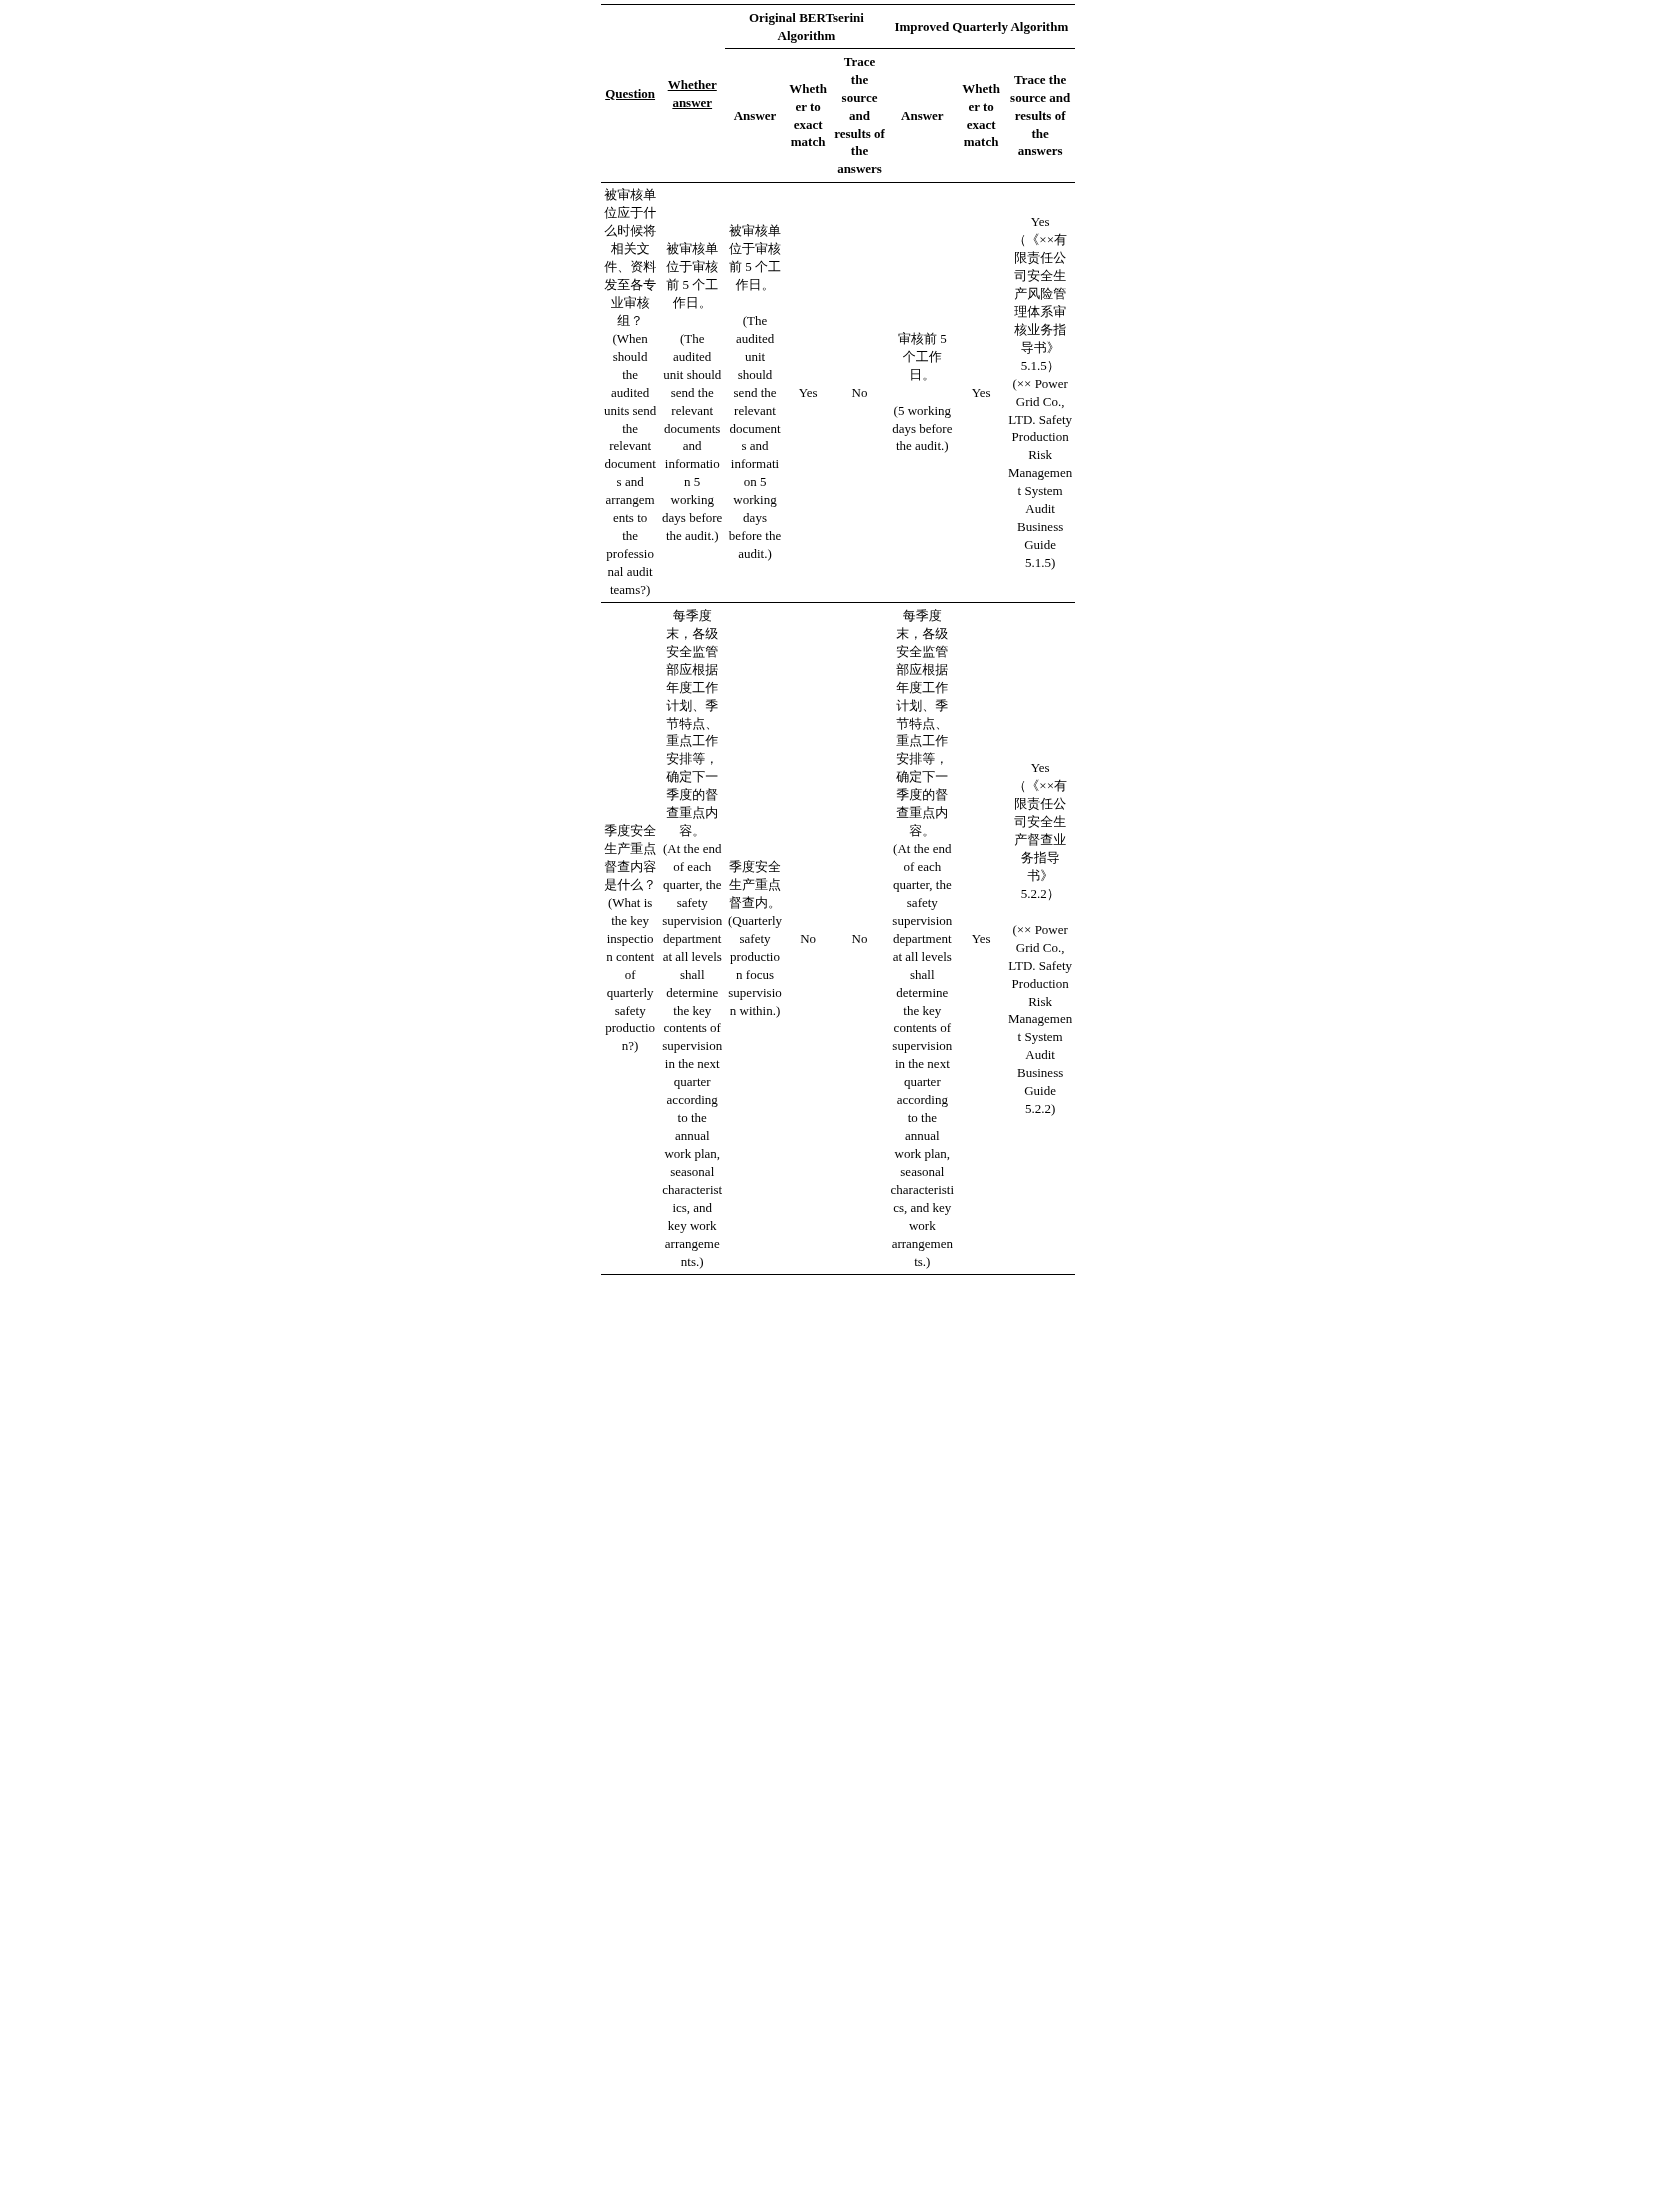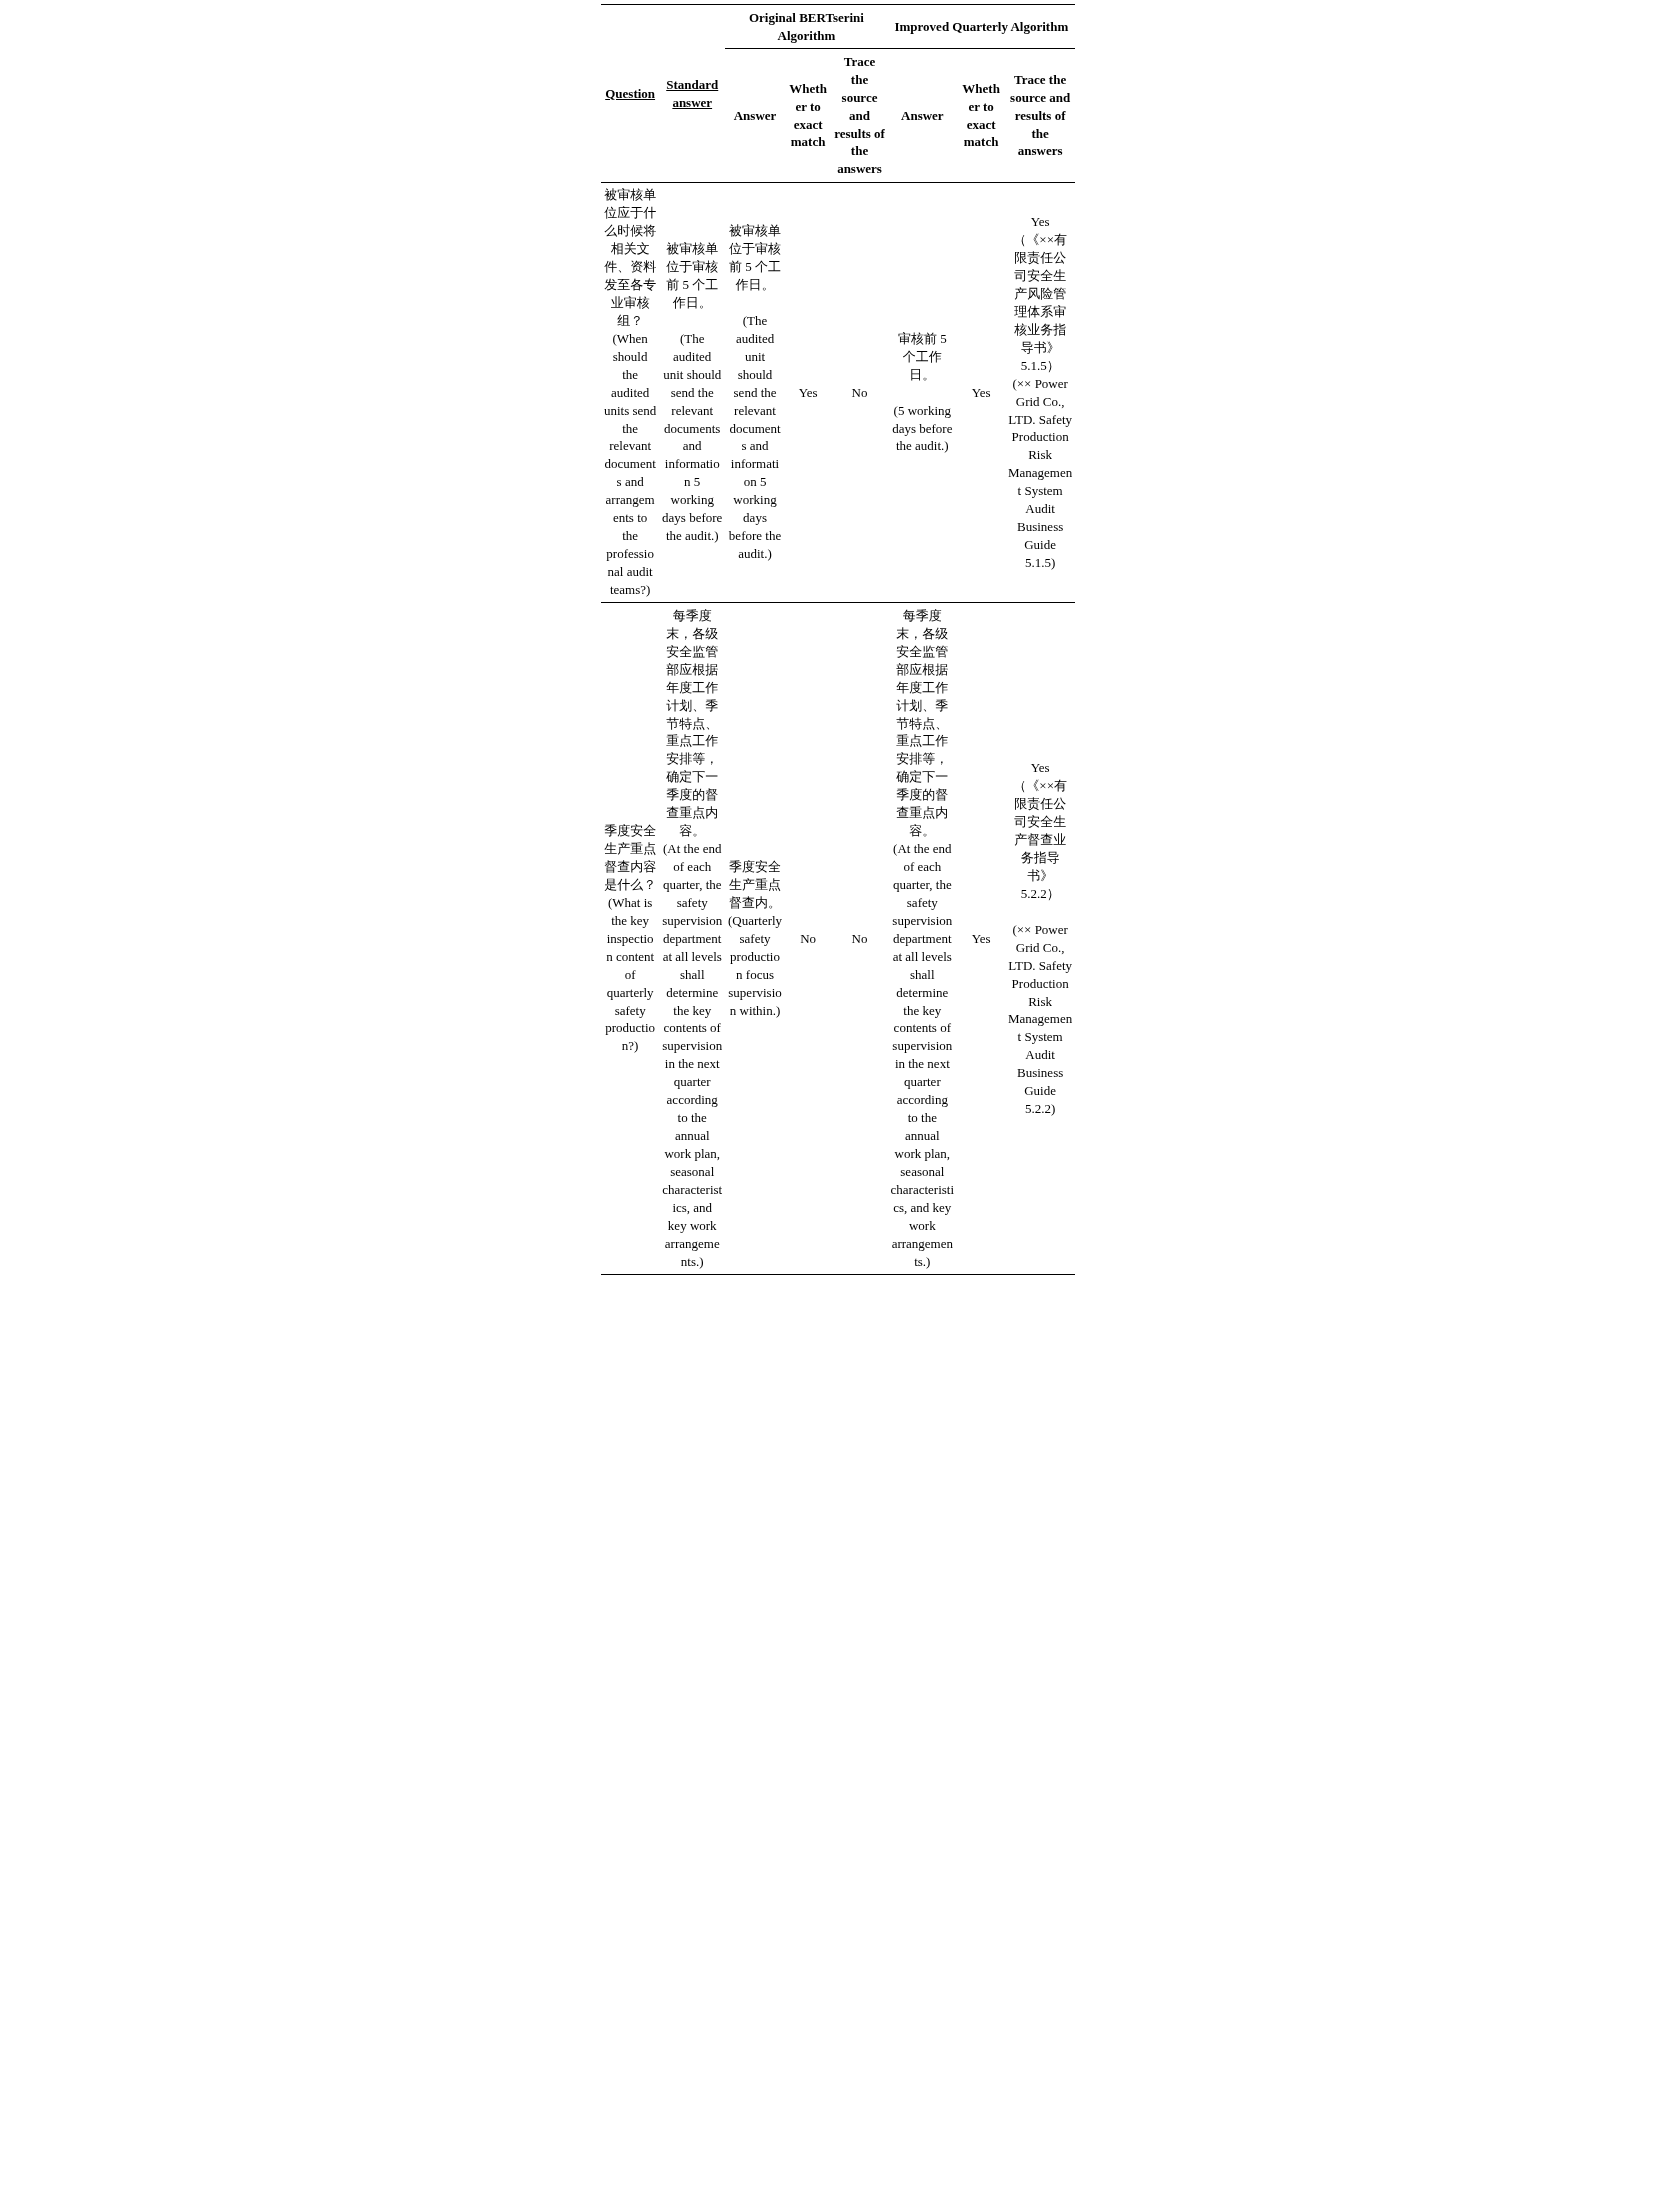--- a/index.html
+++ b/index.html
@@ -51,21 +51,21 @@
       <col style="width:12.6%">
       <col style="width:9.8%">
       <col style="width:11.9%">
       <col style="width:14.6%">
       <col style="width:10.2%">
       <col style="width:14.7%">
     </colgroup>
     <thead>
       <tr class="group-row">
         <th class="span-rows" rowspan="2">Question</th>
-        <th class="span-rows" rowspan="2">Standard answer</th>
+        <th class="span-rows" rowspan="2">Whether answer</th>
         <th class="group-header" colspan="3">Original BERTserini Algorithm</th>
         <th class="group-header" colspan="3">Improved Quarterly Algorithm</th>
       </tr>
       <tr class="sub-header-row">
         <th>Answer</th>
         <th>Whether to exact match</th>
         <th>Trace the source and results of the answers</th>
         <th>Answer</th>
         <th>Whether to exact match</th>
         <th>Trace the source and results of the answers</th>

